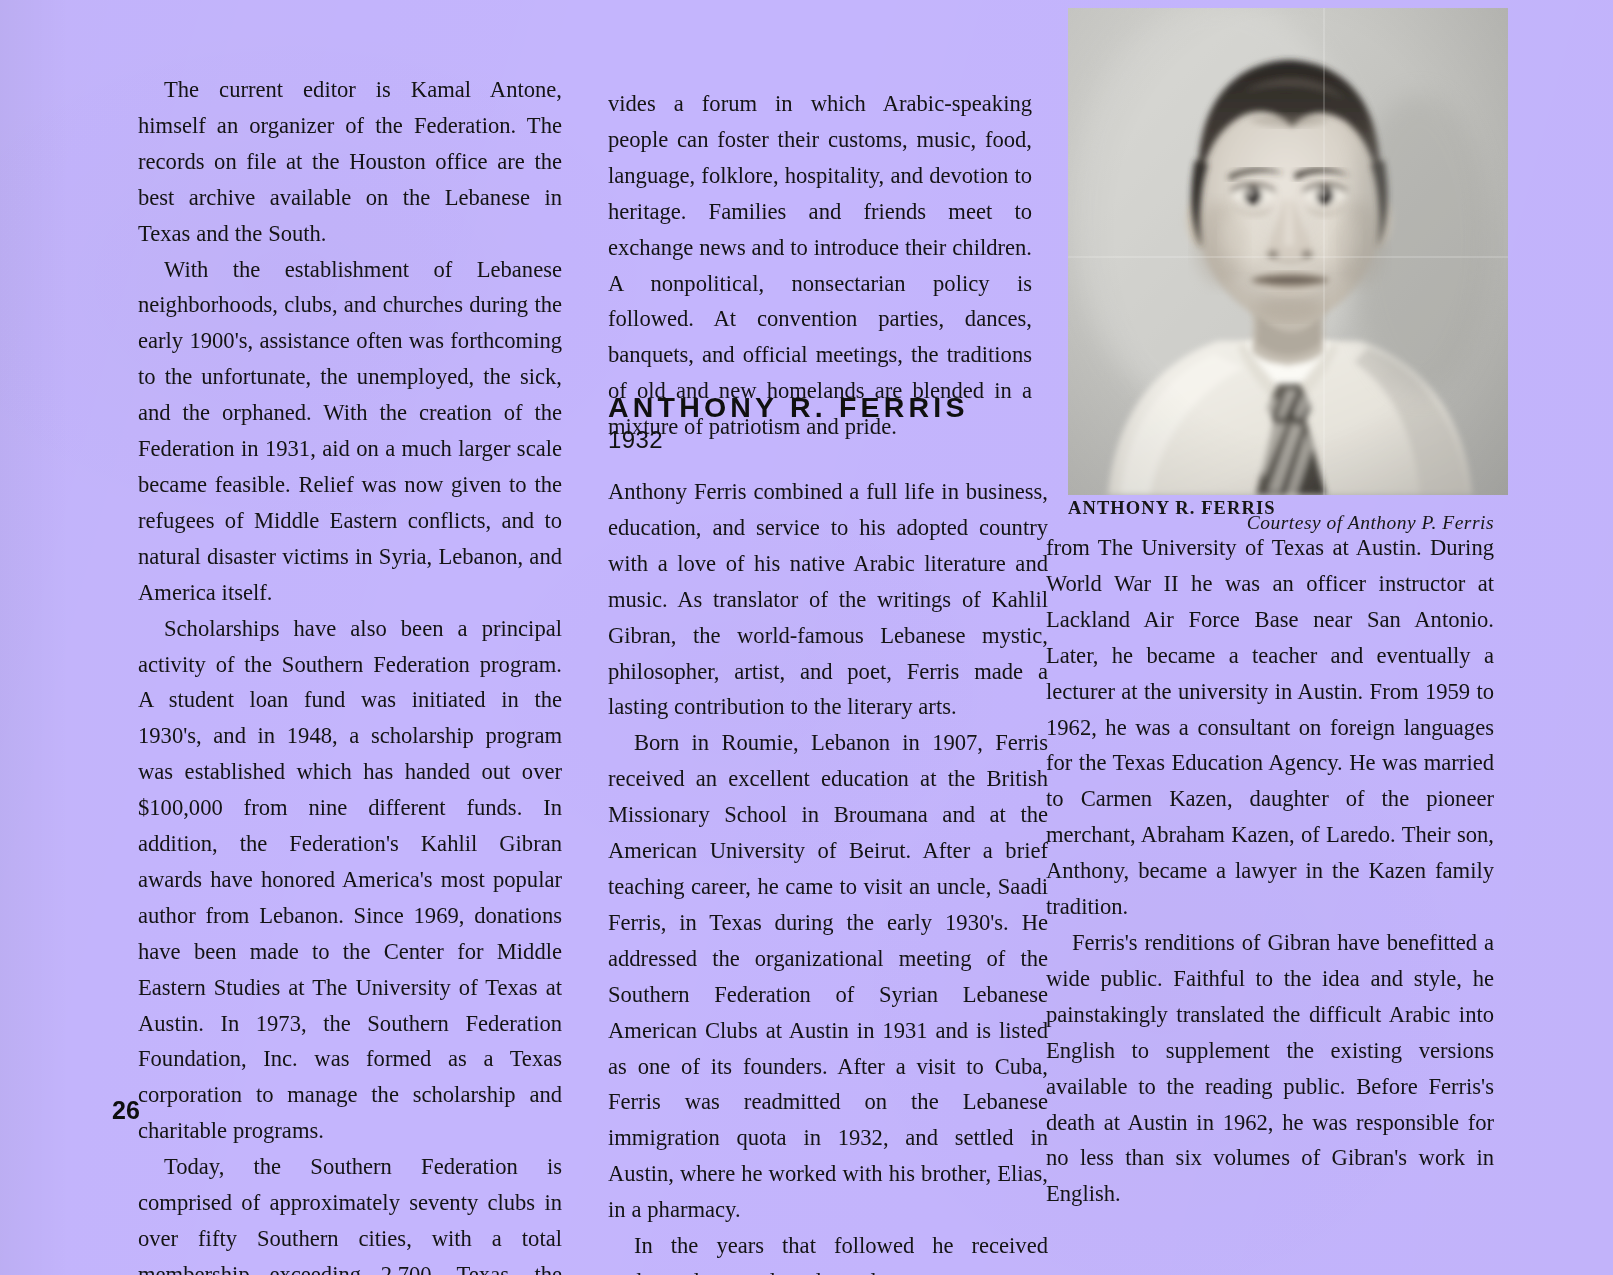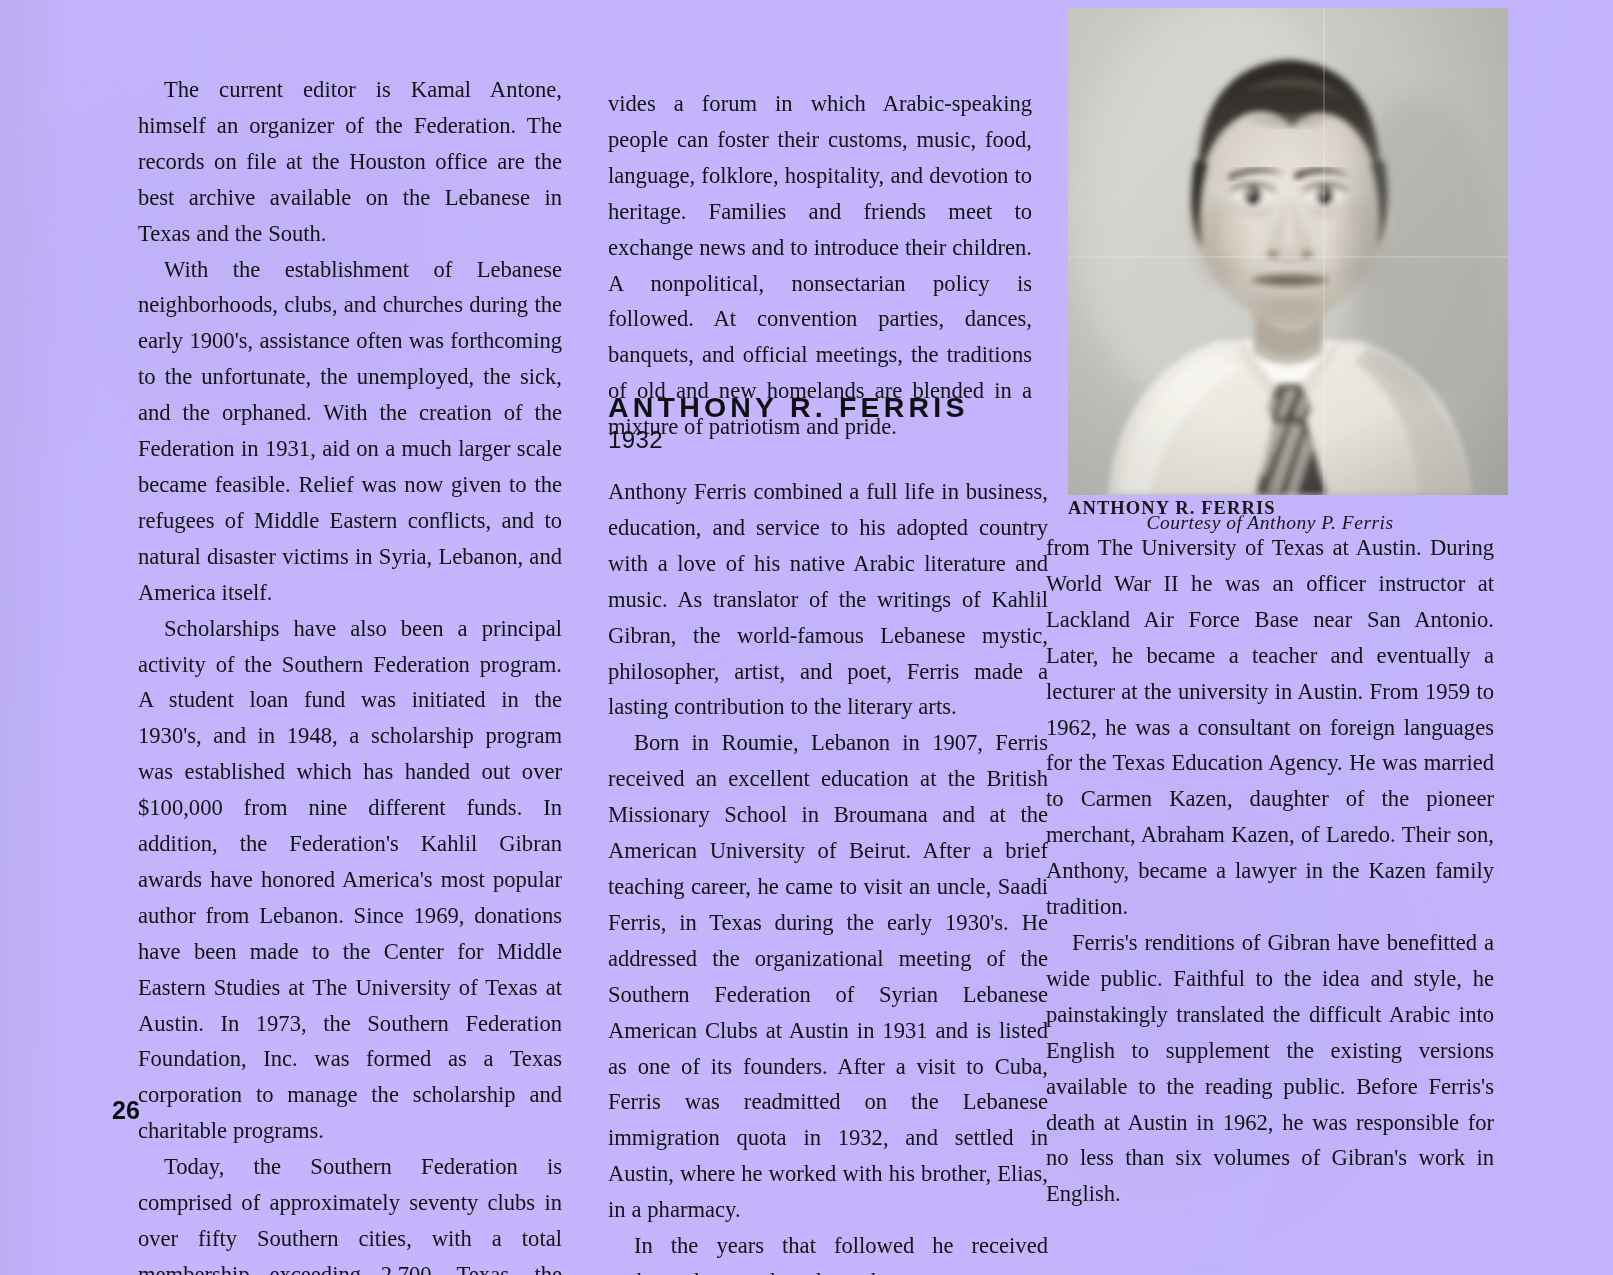--- a/index.html
+++ b/index.html
@@ -122,21 +122,21 @@
     font-size: 18.5px;
     letter-spacing: 1.1px;
     font-weight: 700;
     color: #171717;
   }
   #caption-courtesy {
     position: absolute;
     left: 1046px;
     top: 512px;
     width: 448px;
-    text-align: center;
+    text-align: right;
     font-family: "Liberation Serif", serif;
     font-style: italic;
     font-size: 19.5px;
     letter-spacing: 0.5px;
     color: #181818;
   }
 
   
   #page-number {
     position: absolute;

